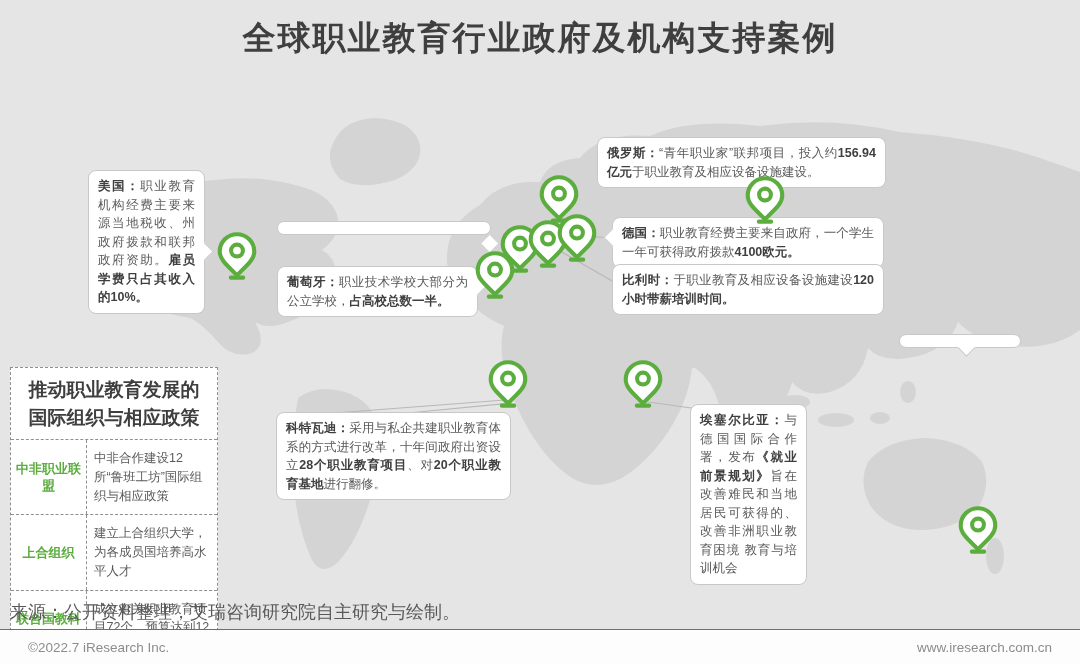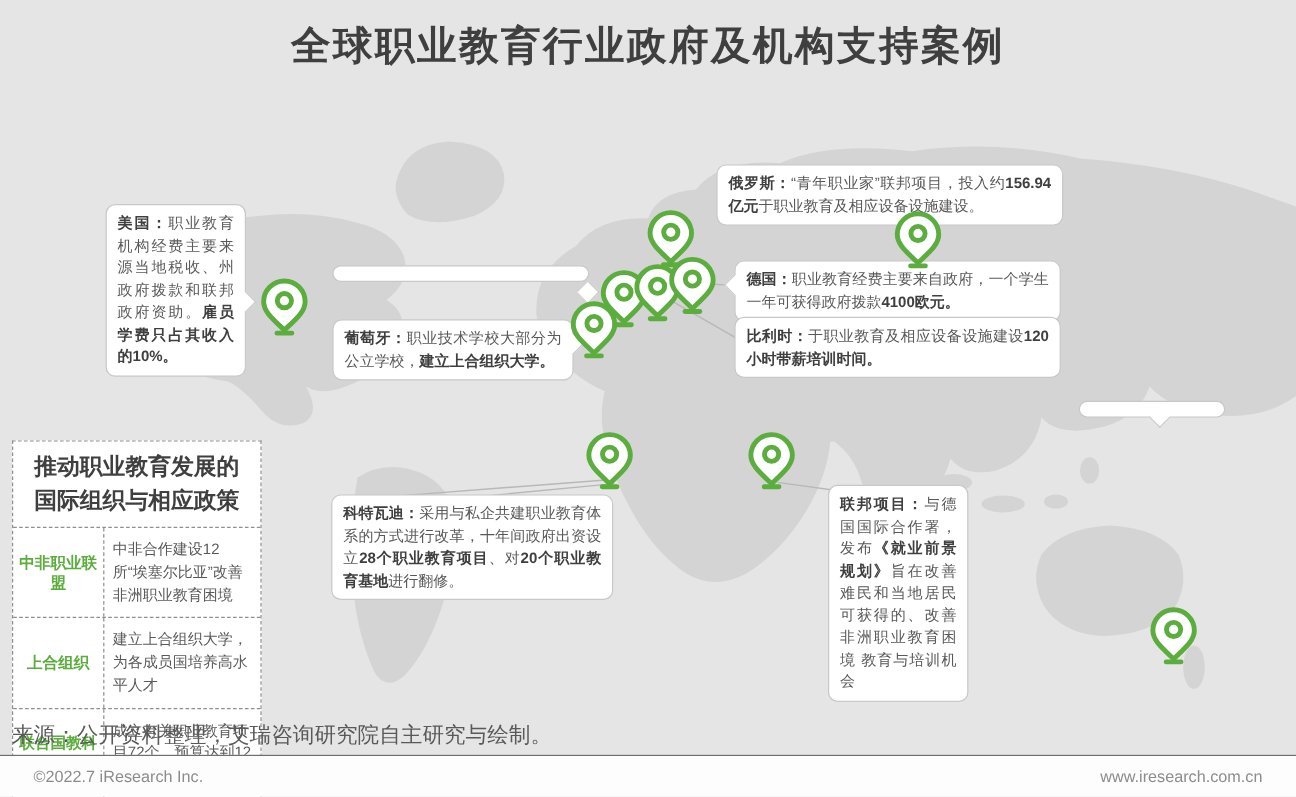--- a/index.html
+++ b/index.html
@@ -81,21 +81,21 @@
     <p><span class="b">美国：</span><span>职业教育机构经费主要来源当地税收、州政府拨款和联邦政府资助。</span><span class="b">雇员学费只占其收入的10%。</span></p>
   </div>
 
 
   <div class="callout" style="left:277px;top:221px;width:214px;">
     <span class="tail tail-right" style="top:15px;"></span>
   </div>
 
   <div class="callout" style="left:277px;top:266px;width:201px;">
     <span class="tail tail-right" style="top:13px;"></span>
-    <p><span class="b">葡萄牙：</span><span>职业技术学校大部分为公立学校，</span><span class="b">建立上合组织大学。</span></p>
+    <p><span class="b">葡萄牙：</span><span>职业技术学校大部分为公立学校，</span><span class="b">占高校总数一半。</span></p>
   </div>
 
   <div class="callout" style="left:597px;top:137px;width:289px;">
     <span class="tail tail-down" style="left:165px;"></span>
     <p><span class="b">俄罗斯：</span><span>“青年职业家”联邦项目，投入约</span><span class="b">156.94亿元</span><span>于职业教育及相应设备设施建设。</span></p>
   </div>
 
   <div class="callout" style="left:612px;top:217px;width:272px;">
     <span class="tail tail-left" style="top:13px;"></span>
     <p><span class="b">德国：</span><span>职业教育经费主要来自政府，一个学生一年可获得政府拨款</span><span class="b">4100欧元。</span></p>
@@ -107,21 +107,21 @@
 
   <div class="callout" style="left:899px;top:334px;width:122px;">
     <span class="tail tail-down" style="left:60px;"></span>
   </div>
 
   <div class="callout" style="left:276px;top:412px;width:235px;">
     <p><span class="b">科特瓦迪：</span><span>采用与私企共建职业教育体系的方式进行改革，十年间政府出资设立</span><span class="b">28个职业教育项目</span><span>、对</span><span class="b">20个职业教育基地</span><span>进行翻修。</span></p>
   </div>
 
   <div class="callout" style="left:690px;top:404px;width:117px;">
-    <p><span class="b">联邦项目：</span><span>与德国国际合作署，发布</span><span class="b">《就业前景规划》</span><span>旨在改善难民和当地居民可获得的、改善非洲职业教育困境 教育与培训机会</span></p>
+    <p><span class="b">埃塞尔比亚：</span><span>与德国国际合作署，发布</span><span class="b">《就业前景规划》</span><span>旨在改善难民和当地居民可获得的、改善非洲职业教育困境 教育与培训机会</span></p>
   </div>
 
   <svg class="pin" style="left:217px;top:231px;" width="40" height="50" viewBox="0 0 44 54">
     <path class="outline" d="M22,3 C32.5,3 41,11.5 41,22 C41,31 33,37.5 22,48 C11,37.5 3,31 3,22 C3,11.5 11.5,3 22,3 Z"></path>
     <circle class="ring" cx="22" cy="21" r="6.5"></circle>
       <rect class="base" x="13" y="48.5" width="18" height="4.5" rx="2.2"></rect>
   </svg>
   <svg class="pin" style="left:539px;top:174px;" width="40" height="50" viewBox="0 0 44 54">
     <path class="outline" d="M22,3 C32.5,3 41,11.5 41,22 C41,31 33,37.5 22,48 C11,37.5 3,31 3,22 C3,11.5 11.5,3 22,3 Z"></path>
     <circle class="ring" cx="22" cy="21" r="6.5"></circle>
@@ -166,21 +166,21 @@
     <path class="outline" d="M22,3 C32.5,3 41,11.5 41,22 C41,31 33,37.5 22,48 C11,37.5 3,31 3,22 C3,11.5 11.5,3 22,3 Z"></path>
     <circle class="ring" cx="22" cy="21" r="6.5"></circle>
       <rect class="base" x="13" y="48.5" width="18" height="4.5" rx="2.2"></rect>
   </svg>
 
   <div class="orgtable">
     <div class="thead">推动职业教育发展的
 国际组织与相应政策</div>
     <div class="trow">
       <div class="org">中非职业联盟</div>
-      <div class="desc">中非合作建设12所“埃塞尔比亚”改善非洲职业教育困境</div>
+      <div class="desc">中非合作建设12所“鲁班工坊”国际组织与相应政策</div>
     </div>
     <div class="trow">
       <div class="org">上合组织</div>
       <div class="desc">建立上合组织大学，为各成员国培养高水平人才</div>
     </div>
     <div class="trow">
       <div class="org">联合国教科文组织</div>
       <div class="desc">成立有关职业教育项目72个，预算达到12亿美金</div>
     </div>
   </div>

